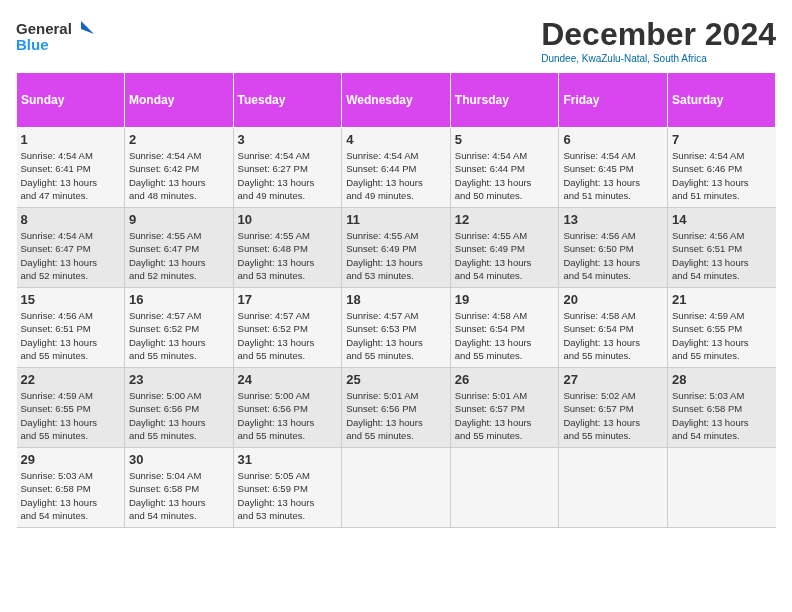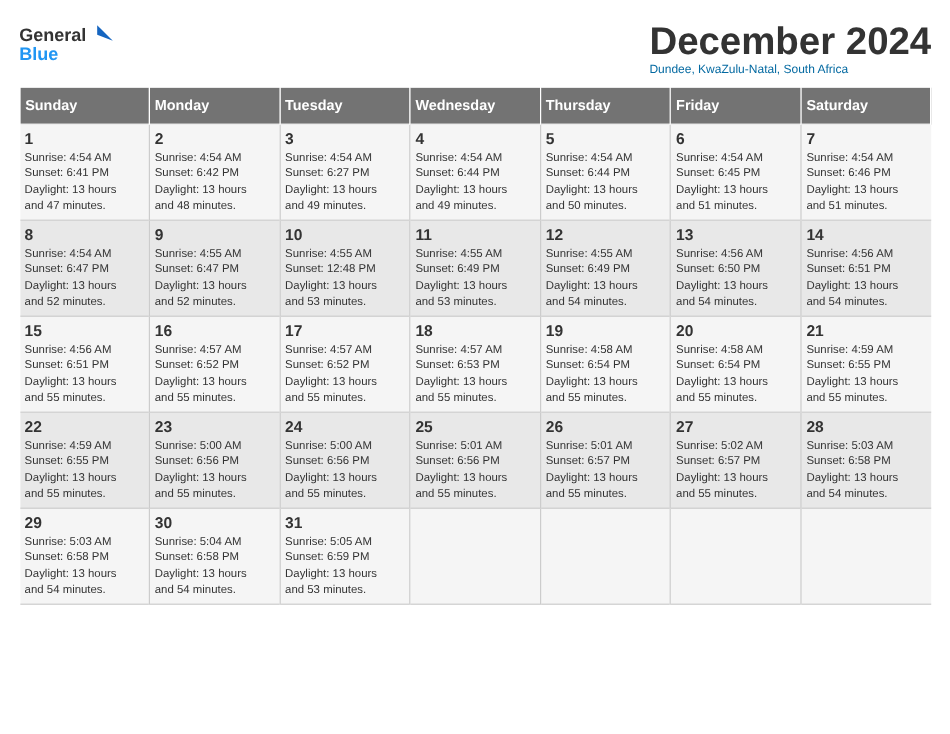--- a/index.html
+++ b/index.html
@@ -31,24 +31,24 @@
     .location-title {
       font-size: 10px;
       color: #0369a1;
     }
     table {
       width: 100%;
       border-collapse: collapse;
       font-size: 10px;
     }
     thead tr th {
-      background-color: #737373;
+      background-color: #d946ef;
       color: #fff;
       text-align: left;
-      padding: 8px 4px;
+      padding: 20px 4px;
       font-size: 12px;
       font-weight: bold;
       border: 1px solid #fff;
     }
     tbody tr {
       border-bottom: 1px solid #ccc;
     }
     tbody tr:nth-child(odd) {
       background: #f5f5f5;
     }
@@ -189,21 +189,21 @@
             <div>Sunrise: 4:55 AM</div>
             <div>Sunset: 6:47 PM</div>
             <div>Daylight: 13 hours</div>
             <div>and 52 minutes.</div>
           </div>
         </td>
         <td>
           <span class="day-number">10</span>
           <div class="day-info">
             <div>Sunrise: 4:55 AM</div>
-            <div>Sunset: 12:48 PM</div>
+            <div>Sunset: 6:48 PM</div>
             <div>Daylight: 13 hours</div>
             <div>and 53 minutes.</div>
           </div>
         </td>
         <td>
           <span class="day-number">11</span>
           <div class="day-info">
             <div>Sunrise: 4:55 AM</div>
             <div>Sunset: 6:49 PM</div>
             <div>Daylight: 13 hours</div>

